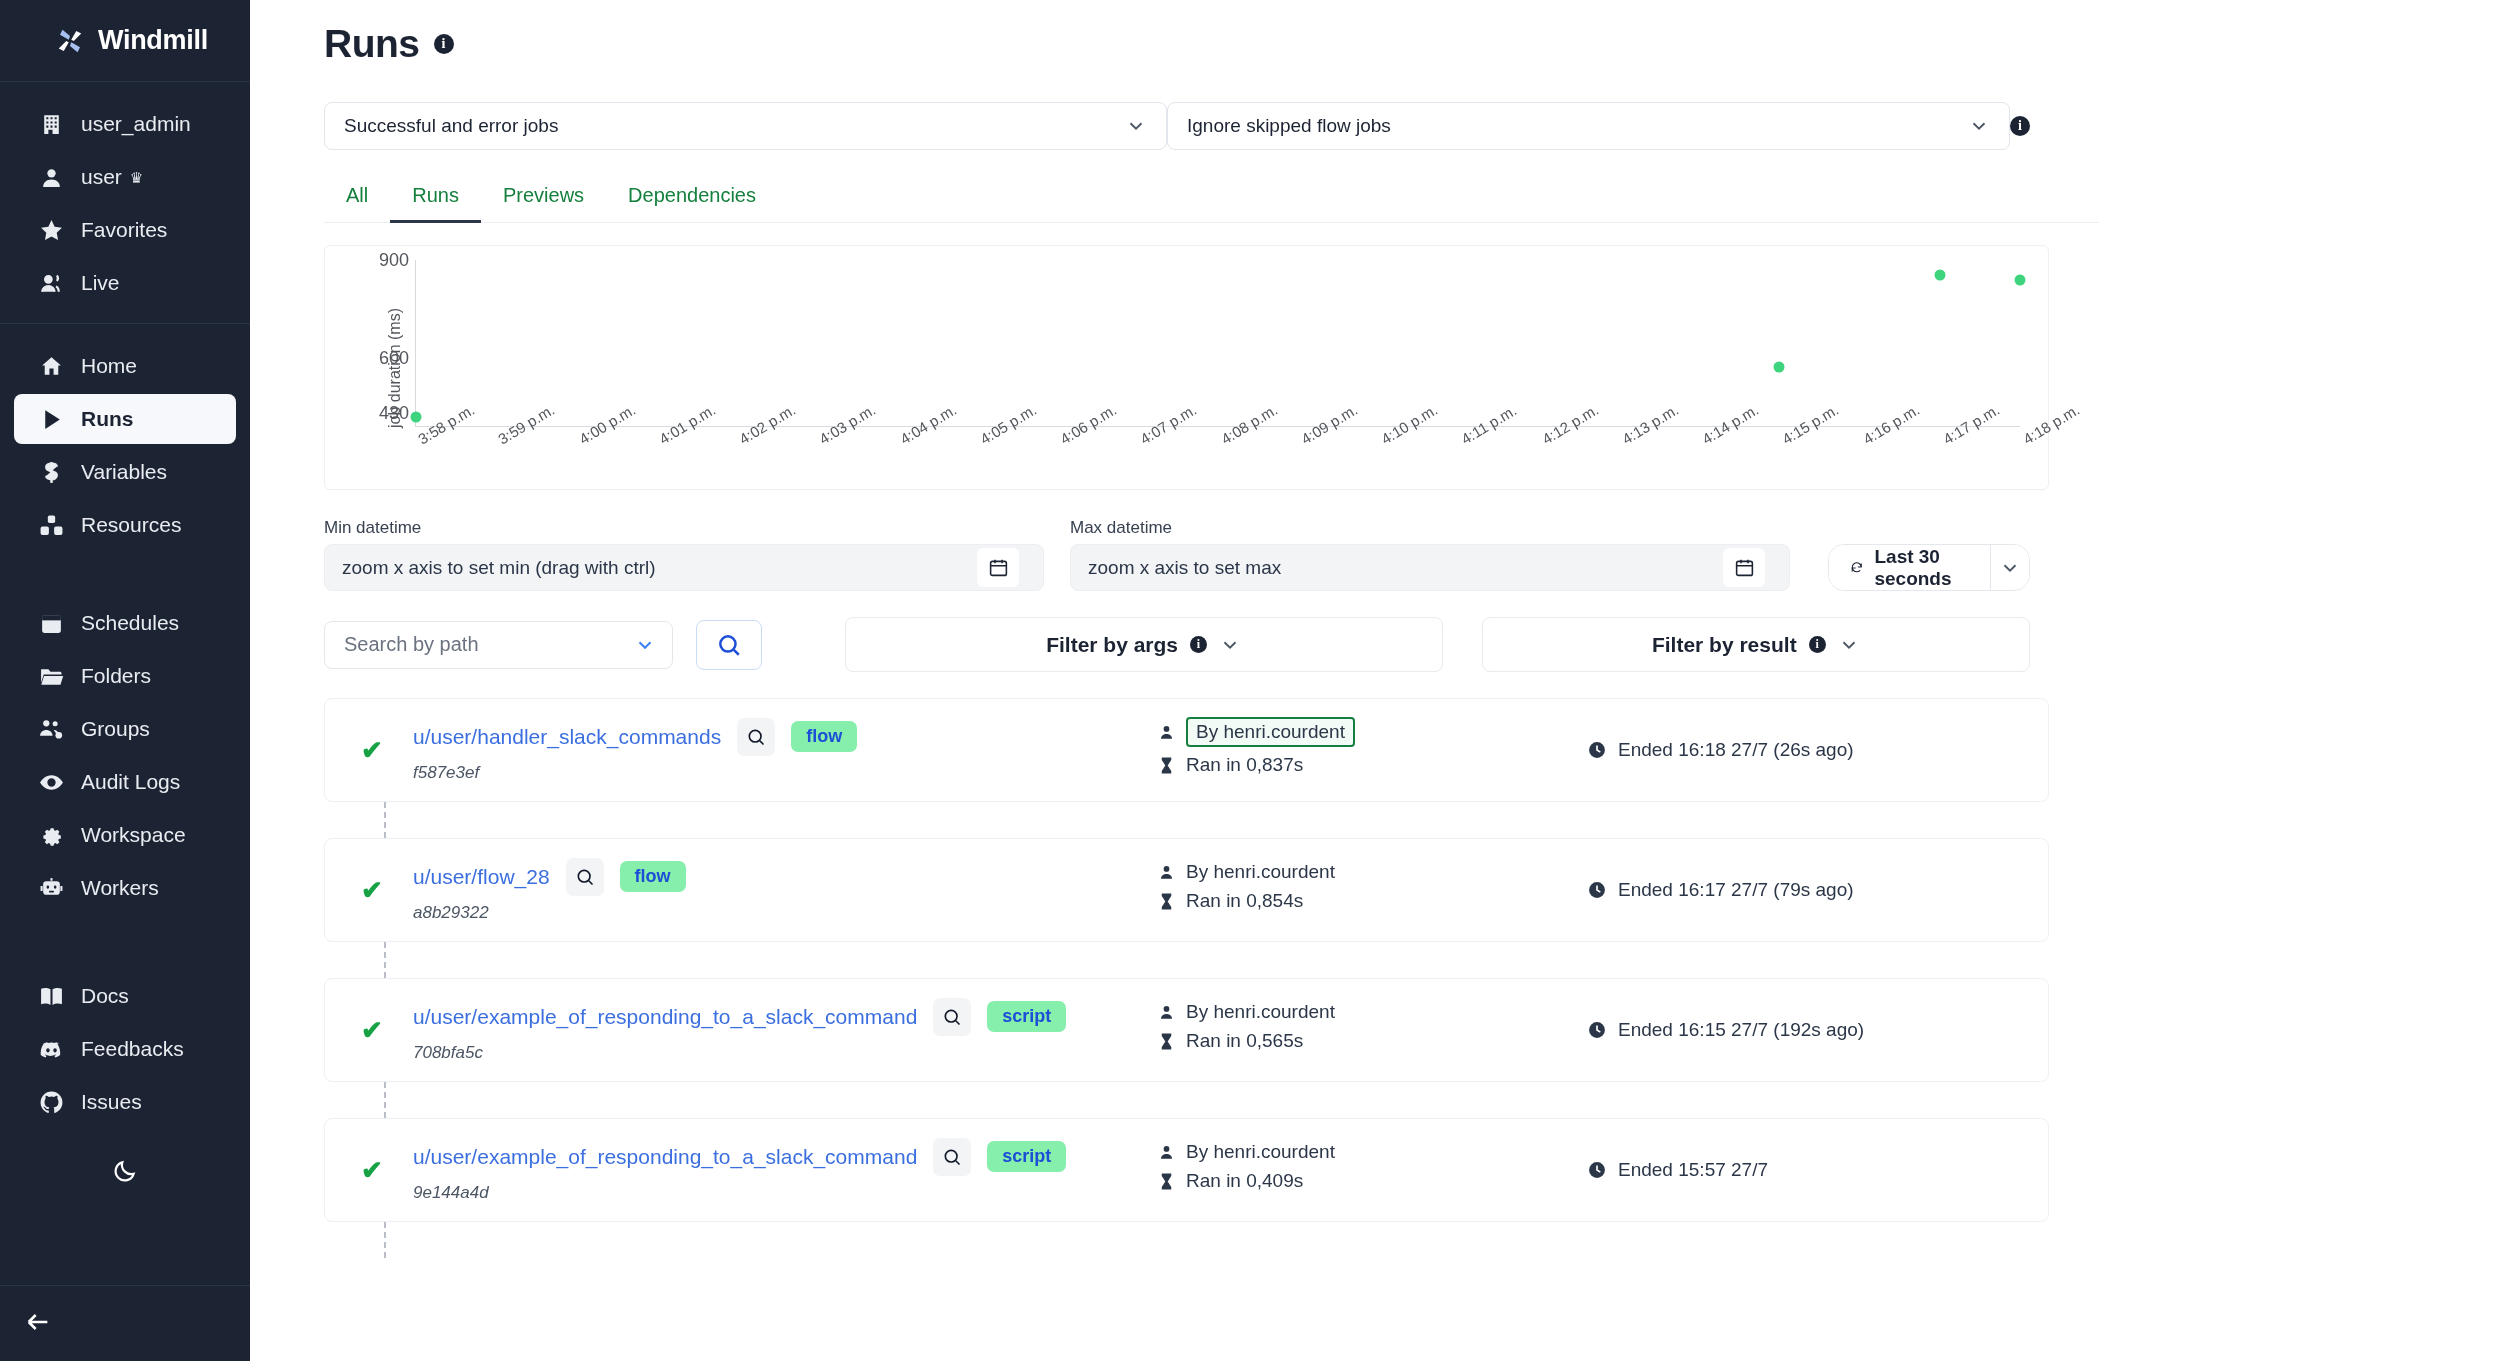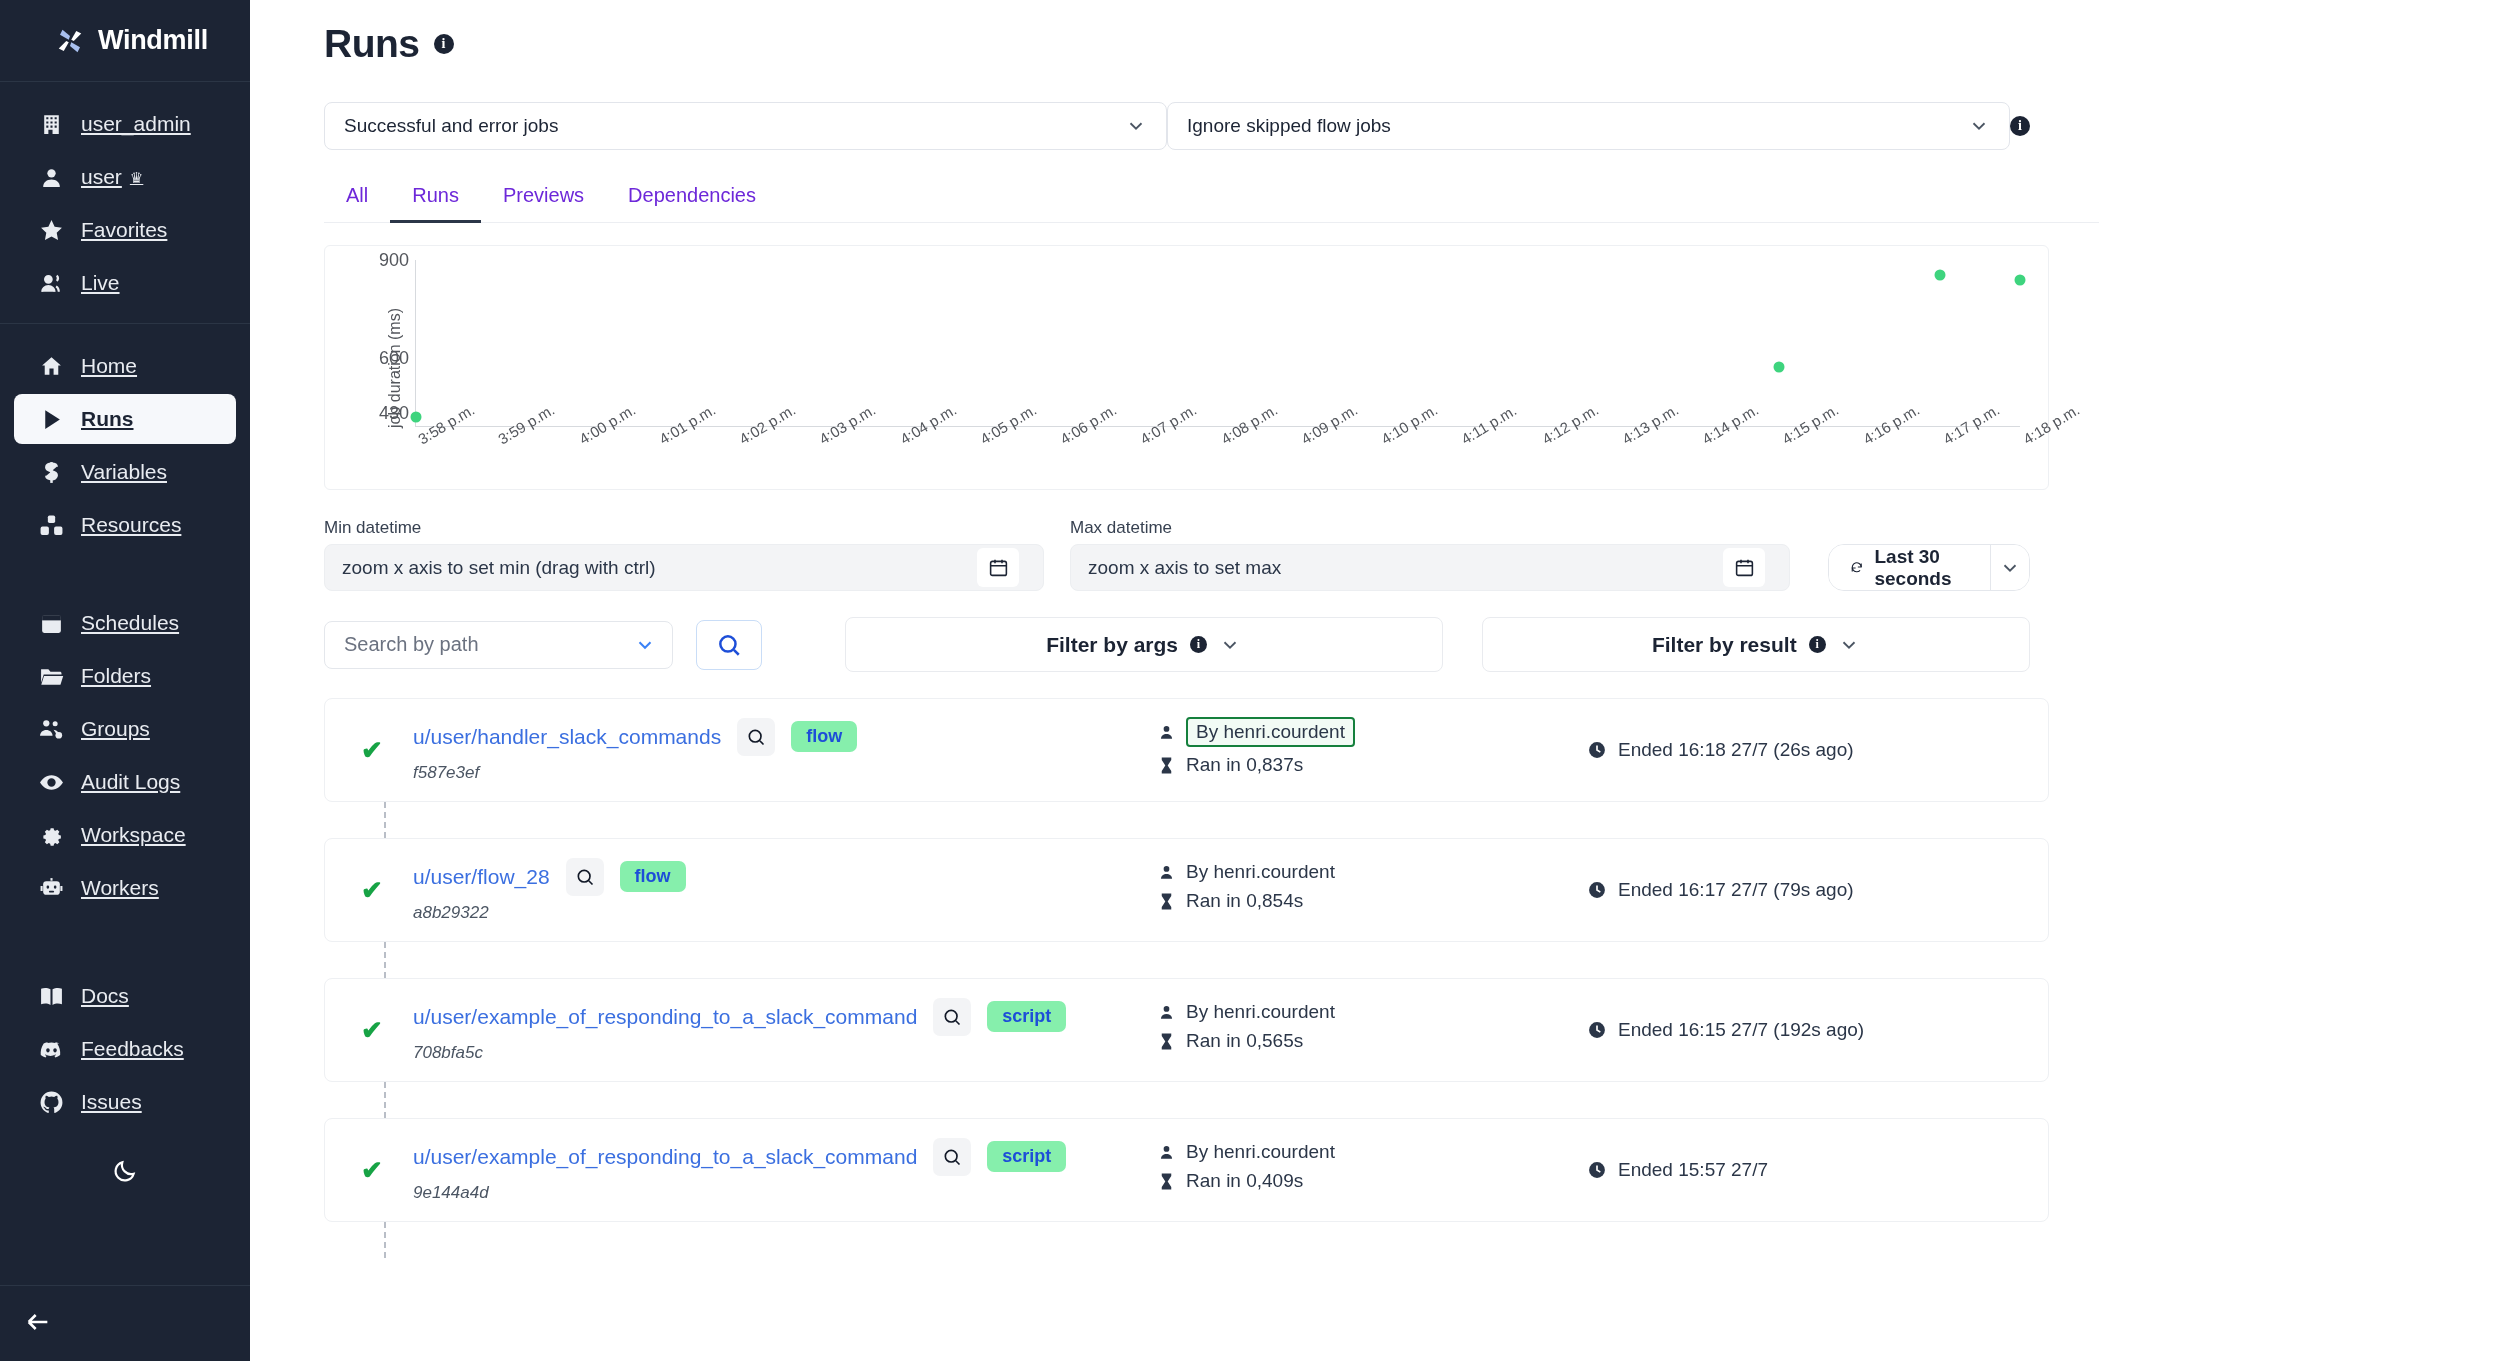--- a/index.html
+++ b/index.html
@@ -23,21 +23,21 @@
     padding-left: 55px;
     border-bottom: 1px solid #2b3545;
   }
   .sb-brand-name { font-size: 27px; font-weight: 700; letter-spacing: -0.3px; }
   .sb-section { padding: 14px 0 12px 0; }
   .sb-sep { border-top: 1px solid #2b3545; }
   .sb-item {
     display: flex; align-items: center; gap: 17px;
     height: 50px; margin: 3px 14px; padding-left: 24px;
     border-radius: 8px; cursor: pointer;
-    font-size: 21px; color: #e9ecf1; white-space: nowrap; text-decoration: underline;
+    font-size: 21px; color: #e9ecf1; white-space: nowrap;
   }
   .sb-item.active { background: #f6f8fb; color: #1c2434; font-weight: 700; }
   .sb-item .ico { width: 26px; height: 26px; display: flex; align-items: center; justify-content: center; flex: 0 0 26px; }
   .sb-item .ico svg { width: 25px; height: 25px; fill: currentColor; }
   .sb-label { display: flex; align-items: center; gap: 8px; }
   .crown { font-size: 15px; line-height: 1; }
   .sb-spacer { flex: 1 1 auto; }
   .sb-theme { display: flex; justify-content: center; padding: 16px 0 26px 0; }
   .sb-theme svg { width: 26px; height: 26px; fill: none; stroke: #fff; stroke-width: 2; }
   .sb-bottom { border-top: 1px solid #2b3545; height: 76px; display: flex; align-items: center; padding-left: 24px; }
@@ -61,21 +61,21 @@
     height: 48px; border: 1px solid #e2e5eb; border-radius: 8px; background: #fff;
     display: flex; align-items: center; justify-content: space-between;
     padding: 0 19px; font-size: 19px; color: #1c2434; cursor: pointer;
   }
   .select-box.w1 { width: 855px; }
   .select-box.w2 { width: 855px; }
   .chev { width: 22px; height: 22px; stroke: #4b5563; stroke-width: 2; fill: none; }
 
   .tabs { display: flex; align-items: flex-end; gap: 0; border-bottom: 1px solid #eceef2; width: 1775px; margin-bottom: 0; }
   .tab {
-    padding: 8px 22px 13px 22px; font-size: 20px; color: #6d28d9; cursor: pointer;
+    padding: 8px 22px 13px 22px; font-size: 20px; color: #15803d; cursor: pointer;
     border-bottom: 3px solid transparent; margin-bottom: -1px;
   }
   .tab.active { border-bottom-color: #2b3648; font-weight: 400; }
 
   
   .chart-card {
     width: 1725px; height: 245px; border: 1px solid #eef0f3; border-radius: 6px;
     margin: 22px 0 0 0; position: relative; background: #fff;
   }
   .y-axis-title {

